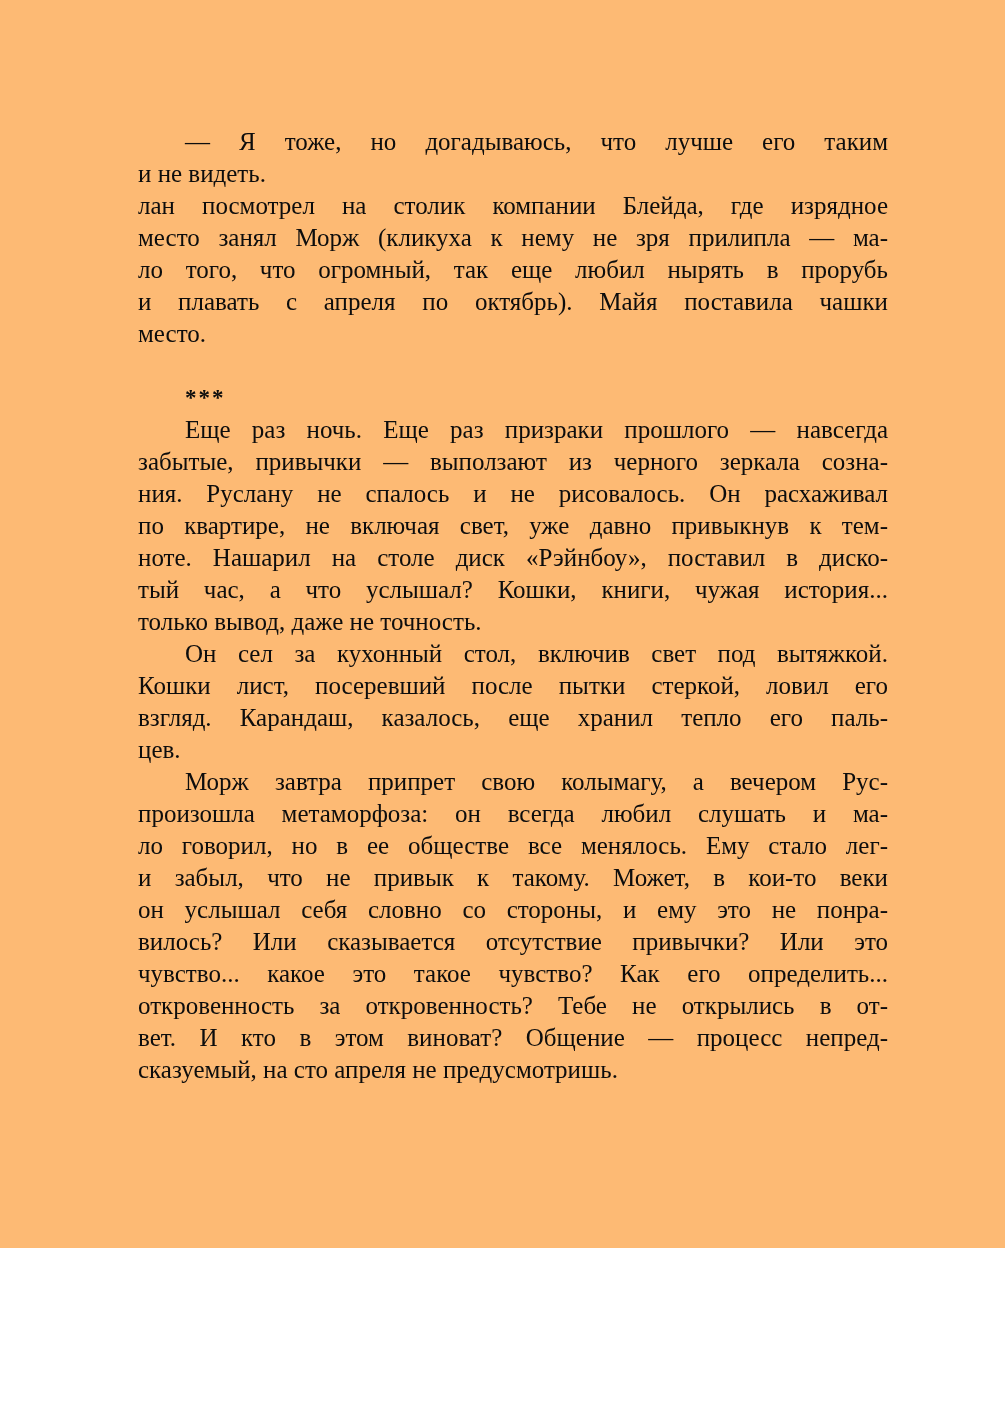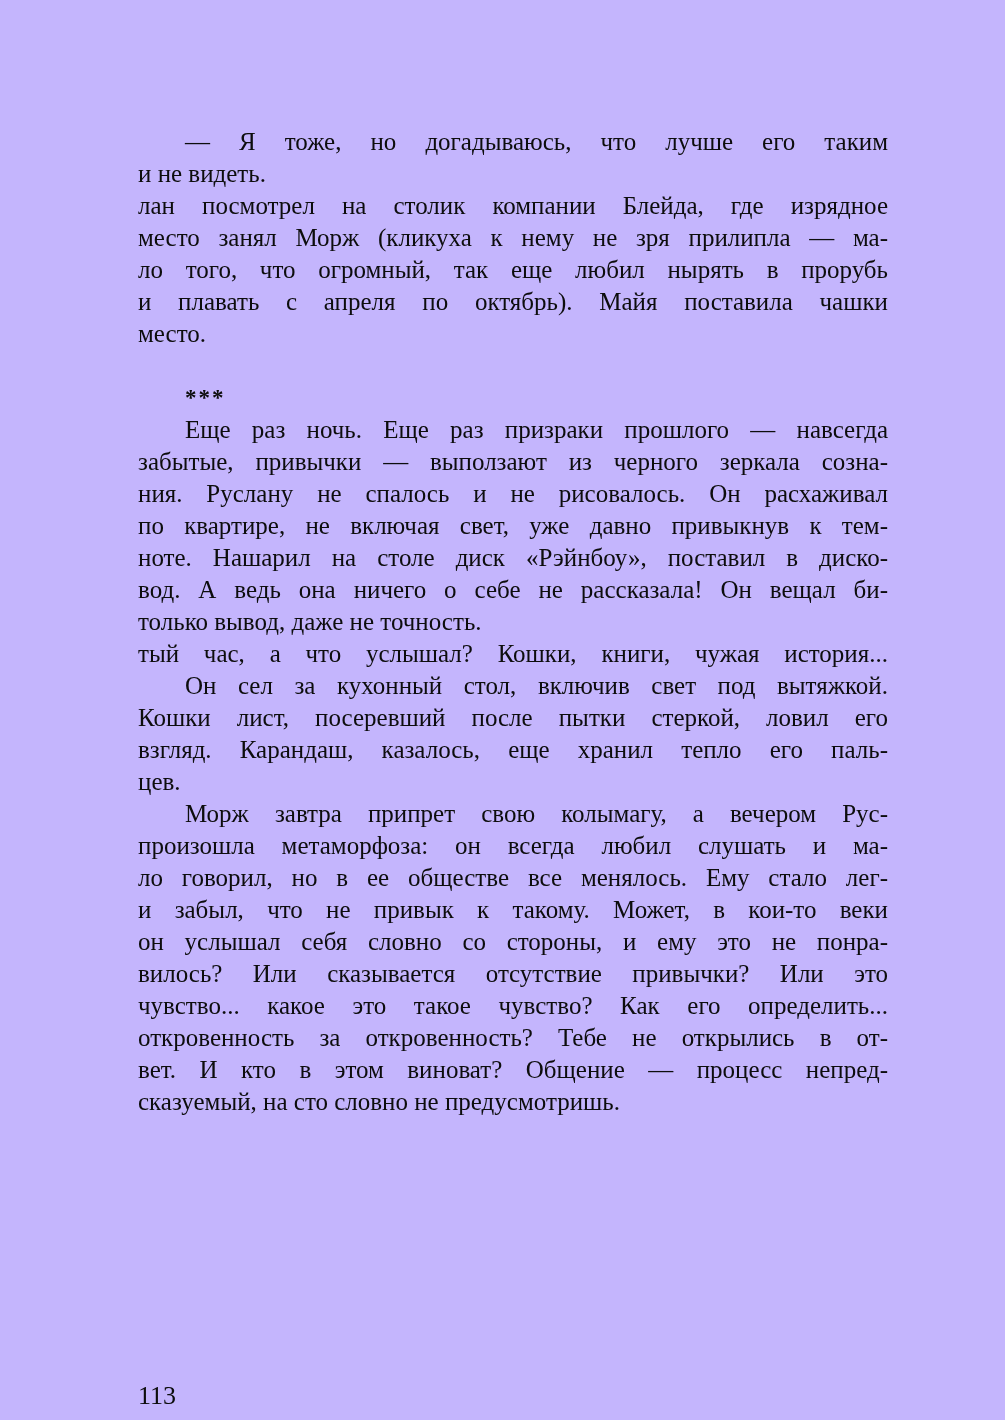--- a/index.html
+++ b/index.html
@@ -3,22 +3,22 @@
 <meta charset="utf-8">
 <style>
   html, body {
     margin: 0;
     padding: 0;
     background: #ffffff;
   }
   .page {
     position: relative;
     width: 1005px;
-    height: 1420px;
-    background: #c4b5fd;
+    height: 1248px;
+    background: #fdba74;
     color: #0d0d0d;
     font-family: "Liberation Serif", "DejaVu Serif", serif;
     font-size: 25px;
     line-height: 32px;
     overflow: hidden;
     text-decoration: underline;
   }
   .text-block {
     position: absolute;
     left: 138px;
@@ -74,37 +74,36 @@
         <div class="line">место.</div>
       </div>
       <div class="blank-line"></div>
       <div class="stars-line">***</div>
       <div class="para">
         <div class="line jl first">Еще раз ночь. Еще раз призраки прошлого — навсегда</div>
         <div class="line jl">забытые, привычки — выползают из черного зеркала созна-</div>
         <div class="line jl">ния. Руслану не спалось и не рисовалось. Он расхаживал</div>
         <div class="line jl">по квартире, не включая свет, уже давно привыкнув к тем-</div>
         <div class="line jl">ноте. Нашарил на столе диск «Рэйнбоу», поставил в диско-</div>
-        <div class="line jl">вод. А ведь она ничего о себе не рассказала! Он вещал би-</div>
+        <div class="line jl">тый час, а что услышал? Кошки, книги, чужая история...</div>
         <div class="line">только вывод, даже не точность.</div>
-        <div class="line jl">тый час, а что услышал? Кошки, книги, чужая история...</div>
       </div>
       <div class="para">
         <div class="line jl first">Он сел за кухонный стол, включив свет под вытяжкой.</div>
         <div class="line jl">Кошки лист, посеревший после пытки стеркой, ловил его</div>
         <div class="line jl">взгляд. Карандаш, казалось, еще хранил тепло его паль-</div>
         <div class="line">цев.</div>
       </div>
       <div class="para">
         <div class="line jl first">Морж завтра припрет свою колымагу, а вечером Рус-</div>
         <div class="line jl">произошла метаморфоза: он всегда любил слушать и ма-</div>
         <div class="line jl">ло говорил, но в ее обществе все менялось. Ему стало лег-</div>
         <div class="line jl">и забыл, что не привык к такому. Может, в кои-то веки</div>
         <div class="line jl">он услышал себя словно со стороны, и ему это не понра-</div>
         <div class="line jl">вилось? Или сказывается отсутствие привычки? Или это</div>
         <div class="line jl">чувство... какое это такое чувство? Как его определить...</div>
         <div class="line jl">откровенность за откровенность? Тебе не открылись в от-</div>
         <div class="line jl">вет. И кто в этом виноват? Общение — процесс непред-</div>
-        <div class="line">сказуемый, на сто словно не предусмотришь.</div>
+        <div class="line">сказуемый, на сто апреля не предусмотришь.</div>
       </div>
     </div>
   <div class="page-number">113</div>
 </div>
 
 </body></html>

